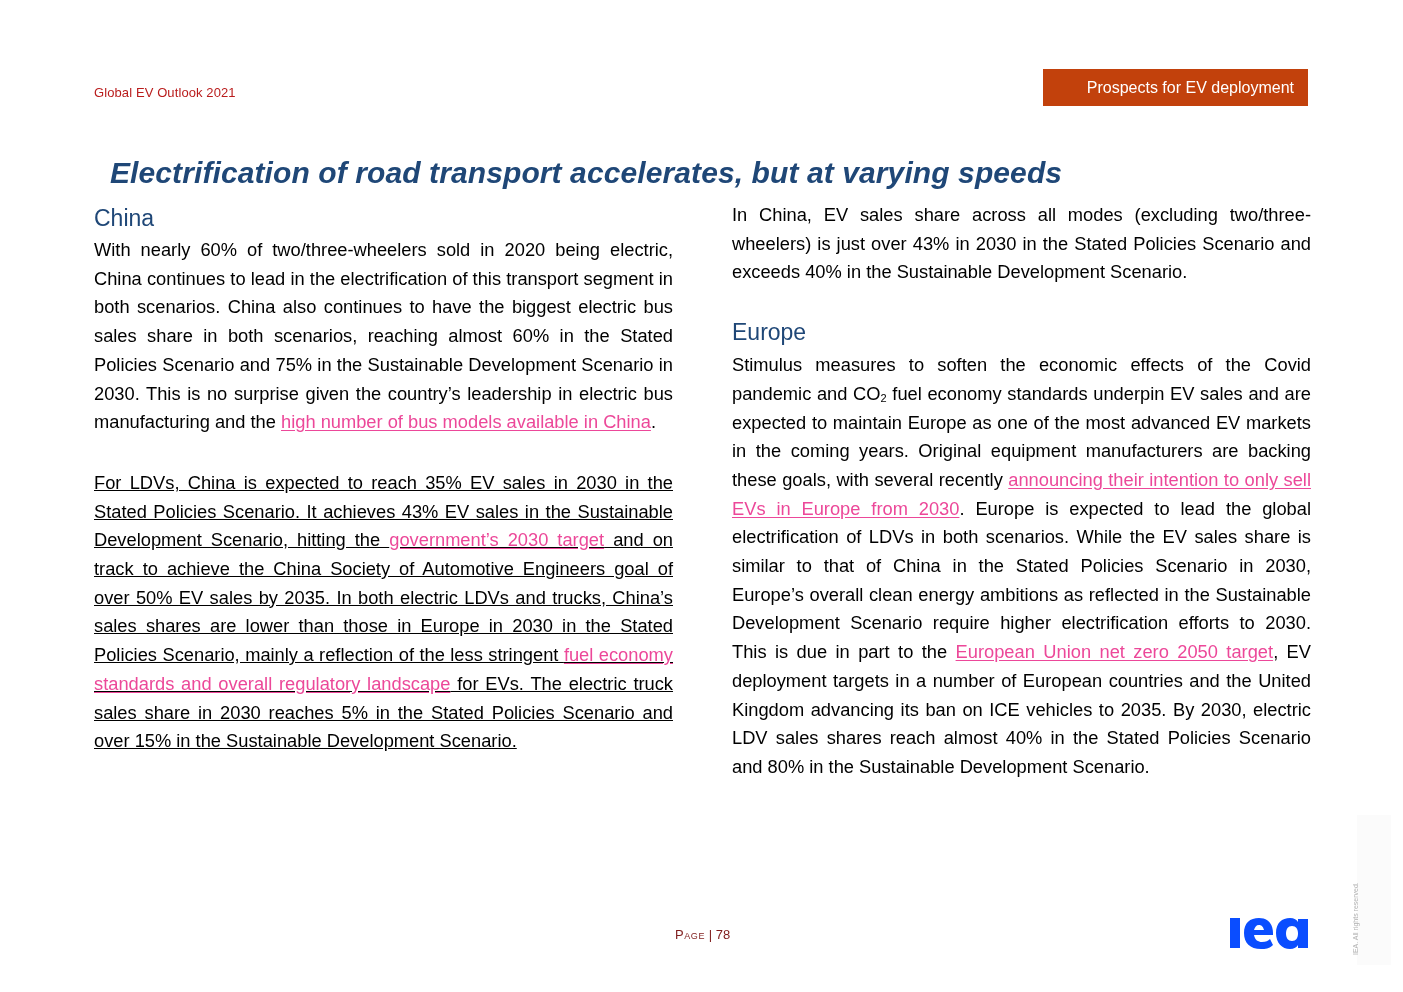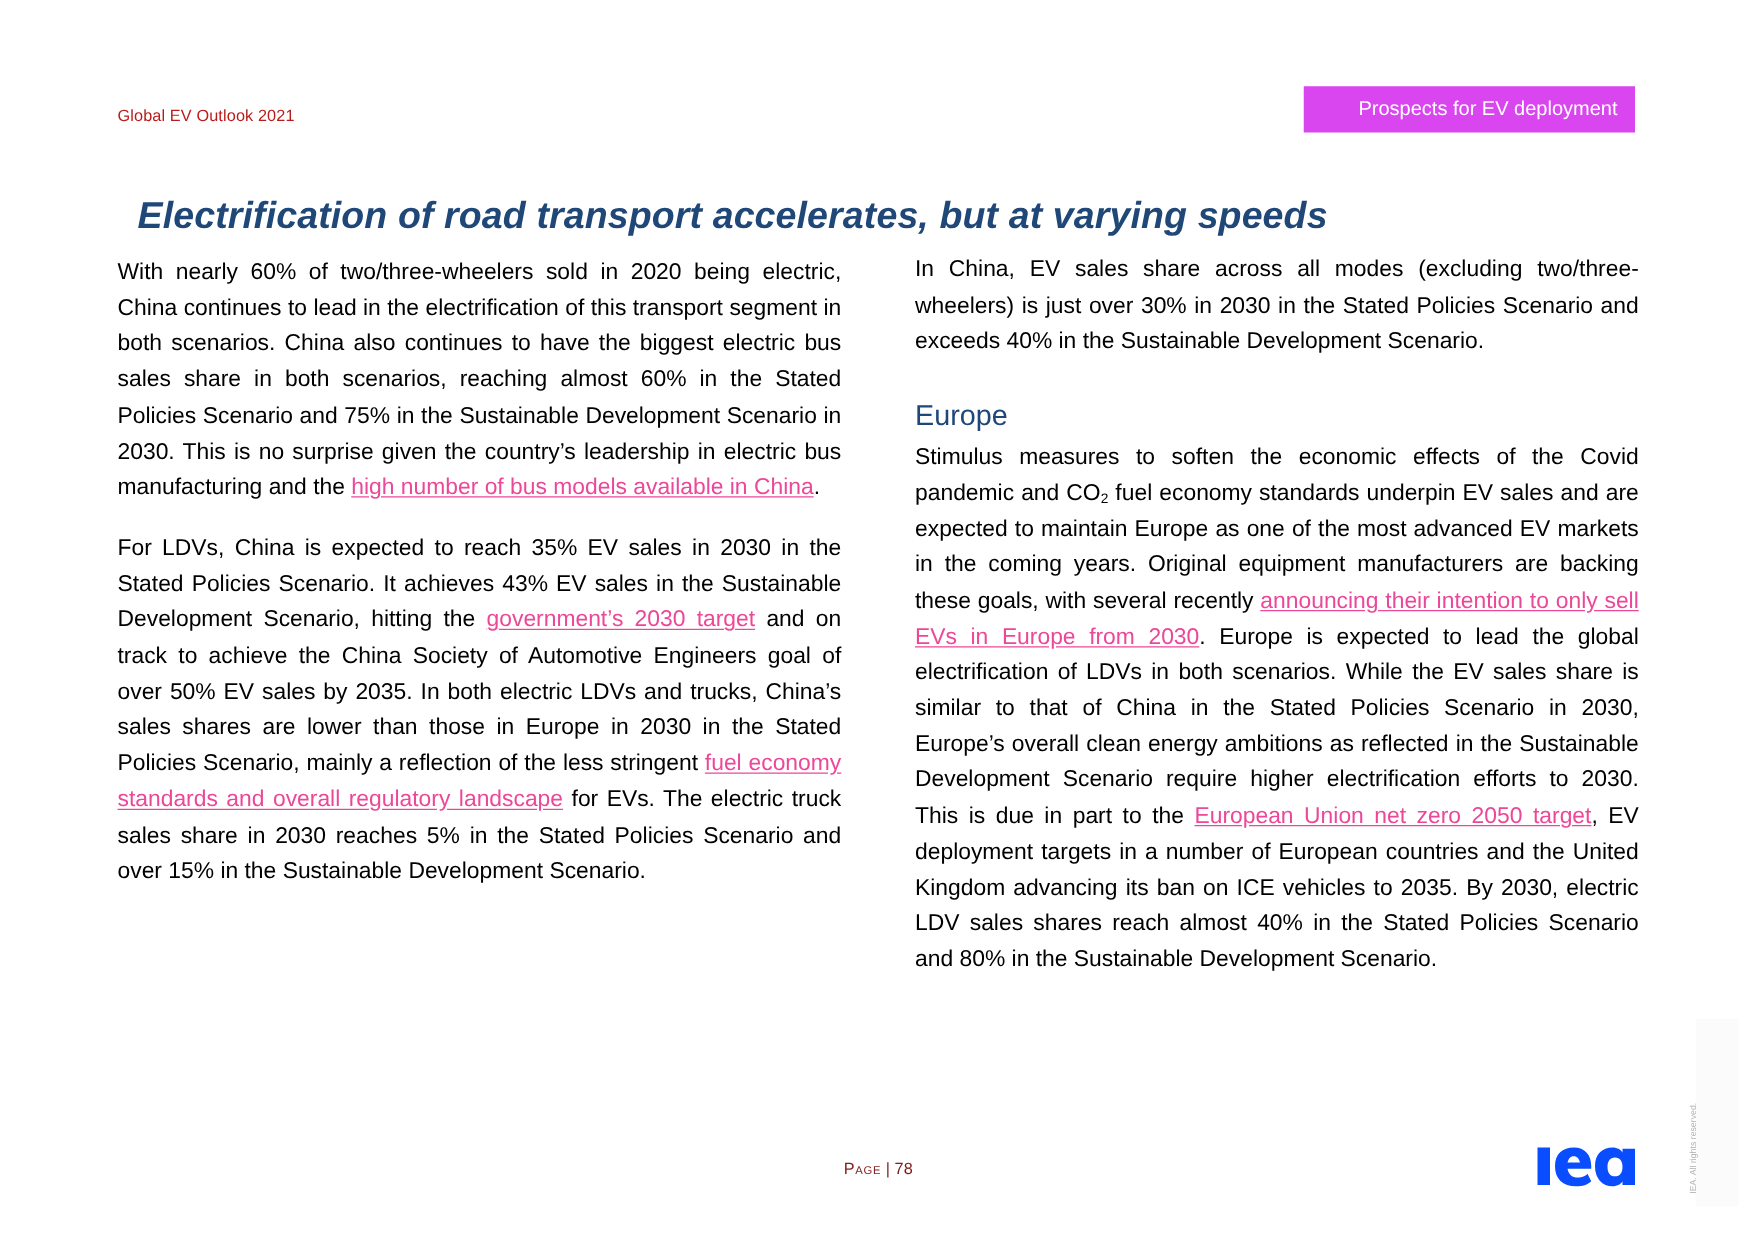--- a/index.html
+++ b/index.html
@@ -6,21 +6,21 @@
     body {
       width: 1403px; height: 992px; position: relative; overflow: hidden;
       font-family: "Liberation Sans", sans-serif; color: #000000;
     }
     .running-header {
       position: absolute; left: 94px; top: 85px;
       font-size: 13px; color: #b91c1c; letter-spacing: 0.1px;
     }
     .section-tab {
       position: absolute; left: 1043px; top: 69px; width: 265px; height: 37px;
-      background: #d946ef; color: #ffffff; font-size: 16px;
+      background: #c2410c; color: #ffffff; font-size: 16px;
       display: flex; align-items: center; justify-content: flex-end;
       padding-right: 14px; box-sizing: border-box;
     }
     .page-title {
       position: absolute; left: 94px; top: 140px; margin: 16px;
       font-size: 30px; font-weight: bold; color: #1f4777;
       letter-spacing: 0.1px;
       font-style: italic;
     }
     .col {
@@ -29,21 +29,21 @@
     .col-left { left: 94px; }
     .col-right { left: 732px; top: 201px; }
     .region-heading {
       margin: 0; font-size: 23px; font-weight: normal; color: #1f4777;
       line-height: 30px;
     }
     .col p {
       margin: 0; font-size: 18.3px; line-height: 28.7px; text-align: justify;
       hyphens: none;
     }
-    .col p + p { margin-top: 20px; }
+    .col p + p { margin-top: 32px; text-decoration: underline; }
     .col-left .region-heading { margin-bottom: 3px; }
     .col-right .region-heading { margin-top: 30px; margin-bottom: 4px; }
     .col a { color: #ec4899; text-decoration: underline; text-underline-offset: 2px; }
     sub { font-size: 11px; vertical-align: -2px; line-height: 0; }
     .page-number {
       position: absolute; left: 675px; top: 927px; font-size: 13px; color: #7f1d1d;
     }
     .page-number .label { font-variant: small-caps; letter-spacing: 0.6px; }
     .iea-logo {
       position: absolute; left: 1228px; top: 914px; width: 82px; height: 38px;
@@ -62,26 +62,27 @@
 <body>
 
 <div class="running-header">Global EV Outlook 2021</div>
 <div class="section-tab">
   <span>Prospects for EV deployment</span>
 </div>
 
 <h1 class="page-title">Electrification of road transport accelerates, but at varying speeds</h1>
 
 <div class="col col-left">
+  <h2 class="region-heading">China</h2>
   <p><span>With nearly 60% of two/three-wheelers sold in 2020 being electric, China continues to lead in the electrification of this transport segment in both scenarios. China also continues to have the biggest electric bus sales share in both scenarios, reaching almost 60% in the Stated Policies Scenario and 75% in the Sustainable Development Scenario in 2030. This is no surprise given the country’s leadership in electric bus manufacturing and the </span><a href="#">high number of bus models available in China</a><span>.</span></p>
   <p><span>For LDVs, China is expected to reach 35% EV sales in 2030 in the Stated Policies Scenario. It achieves 43% EV sales in the Sustainable Development Scenario, hitting the </span><a href="#">government’s 2030 target</a><span> and on track to achieve the China Society of Automotive Engineers goal of over 50% EV sales by 2035. In both electric LDVs and trucks, China’s sales shares are lower than those in Europe in 2030 in the Stated Policies Scenario, mainly a reflection of the less stringent </span><a href="#">fuel economy standards and overall regulatory landscape</a><span> for EVs. The electric truck sales share in 2030 reaches 5% in the Stated Policies Scenario and over 15% in the Sustainable Development Scenario.</span></p>
 </div>
 
 <div class="col col-right">
-  <p>In China, EV sales share across all modes (excluding two/three-wheelers) is just over 30% in 2030 in the Stated Policies Scenario and exceeds 40% in the Sustainable Development Scenario.</p>
+  <p>In China, EV sales share across all modes (excluding two/three-wheelers) is just over 43% in 2030 in the Stated Policies Scenario and exceeds 40% in the Sustainable Development Scenario.</p>
   <h2 class="region-heading">Europe</h2>
   <p><span>Stimulus measures to soften the economic effects of the Covid pandemic and CO</span><sub>2</sub><span> fuel economy standards underpin EV sales and are expected to maintain Europe as one of the most advanced EV markets in the coming years. Original equipment manufacturers are backing these goals, with several recently </span><a href="#">announcing their intention to only sell EVs in Europe from 2030</a><span>. Europe is expected to lead the global electrification of LDVs in both scenarios. While the EV sales share is similar to that of China in the Stated Policies Scenario in 2030, Europe’s overall clean energy ambitions as reflected in the Sustainable Development Scenario require higher electrification efforts to 2030. This is due in part to the </span><a href="#">European Union net zero 2050 target</a><span>, EV deployment targets in a number of European countries and the United Kingdom advancing its ban on ICE vehicles to 2035. By 2030, electric LDV sales shares reach almost 40% in the Stated Policies Scenario and 80% in the Sustainable Development Scenario.</span></p>
 </div>
 
 <div class="page-number">
   <span class="label">Page</span><span> | </span><span>78</span>
 </div>
 
 <svg class="iea-logo" viewBox="0 0 82 38">
   <rect x="2" y="4" width="10" height="30" fill="#0a4dff"></rect>

